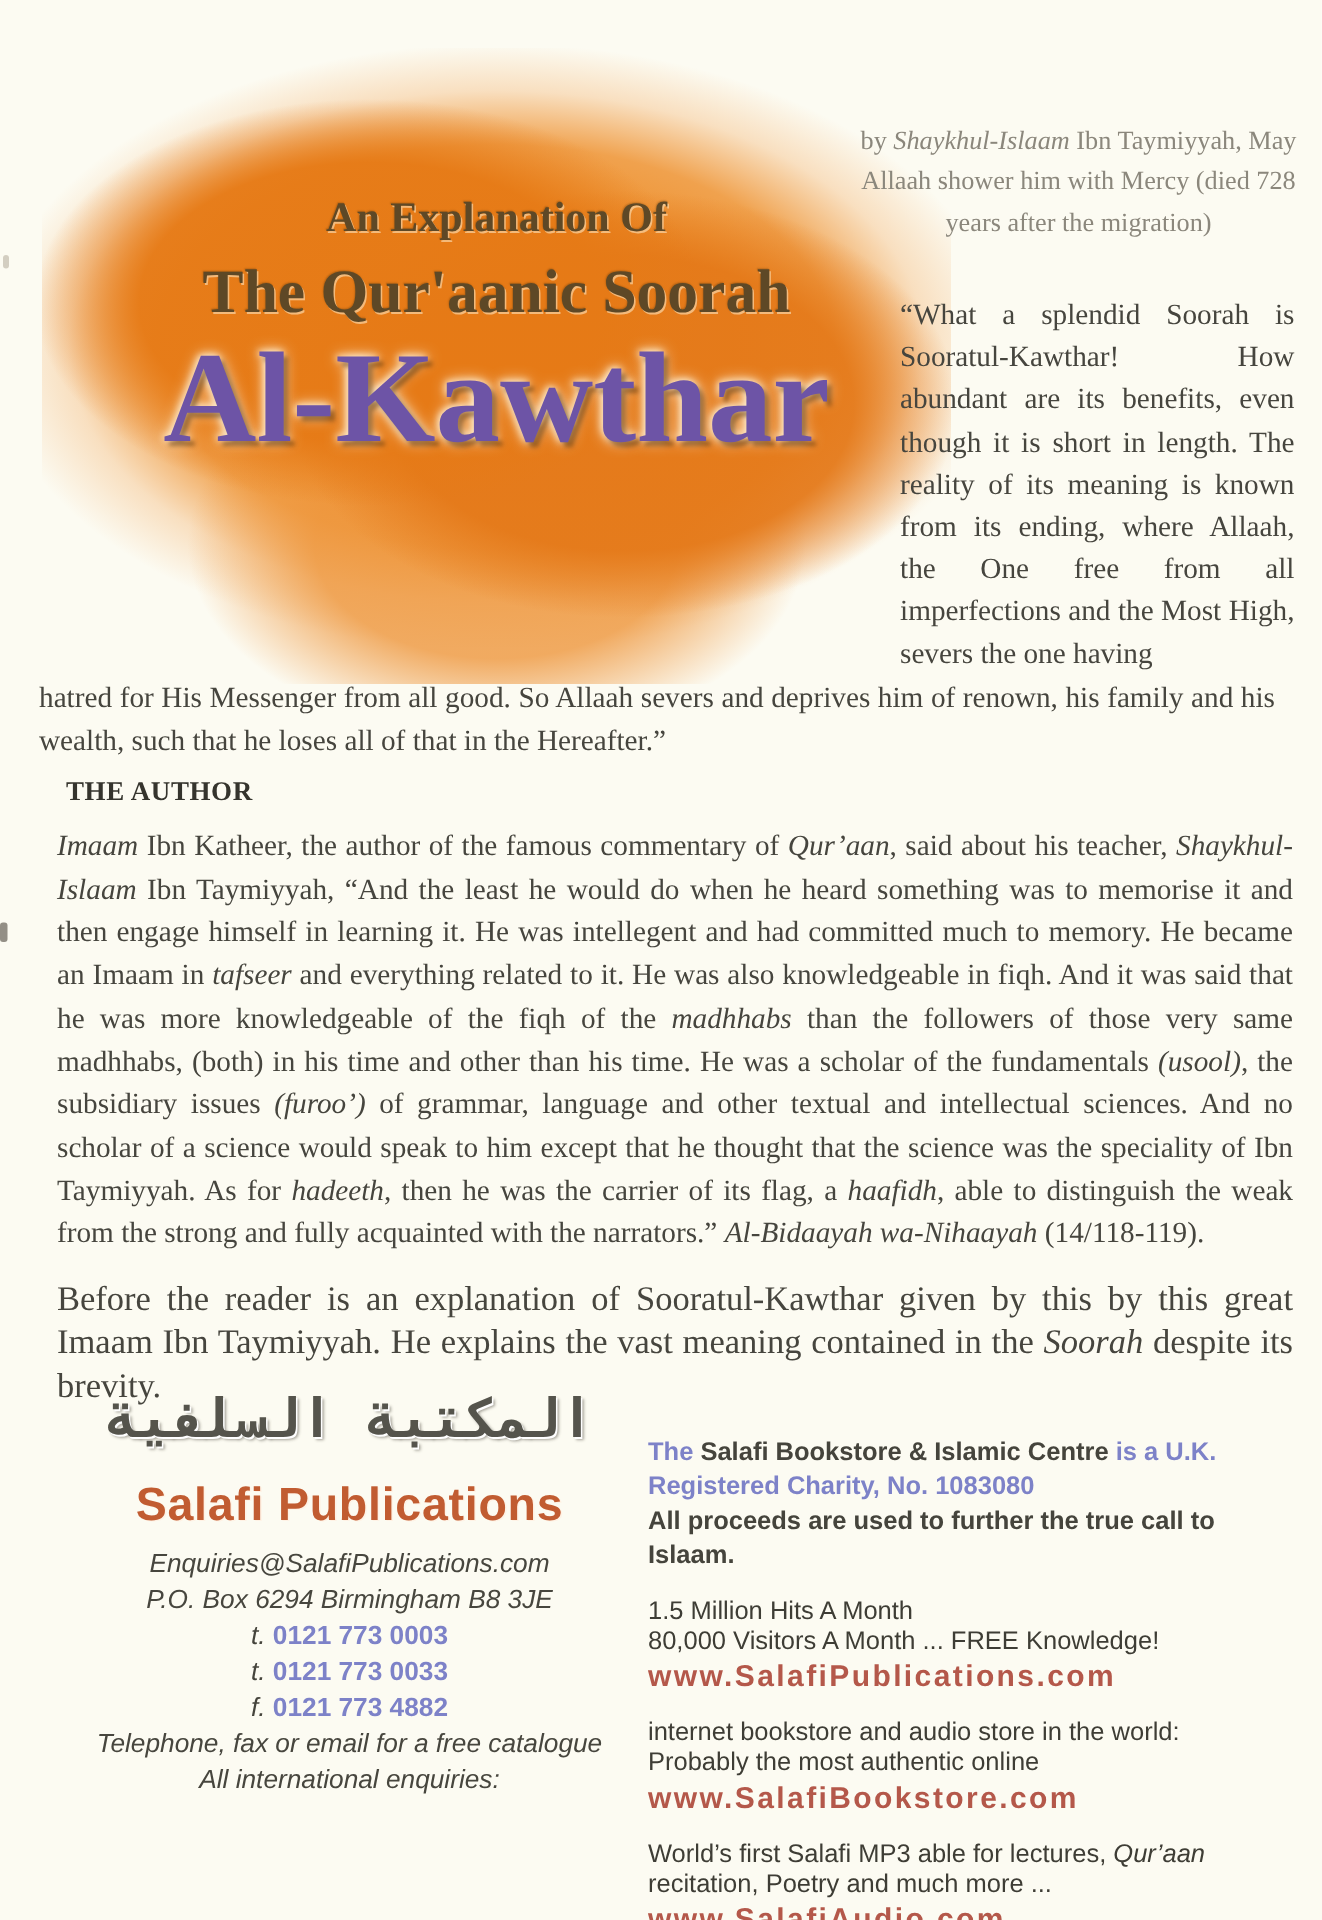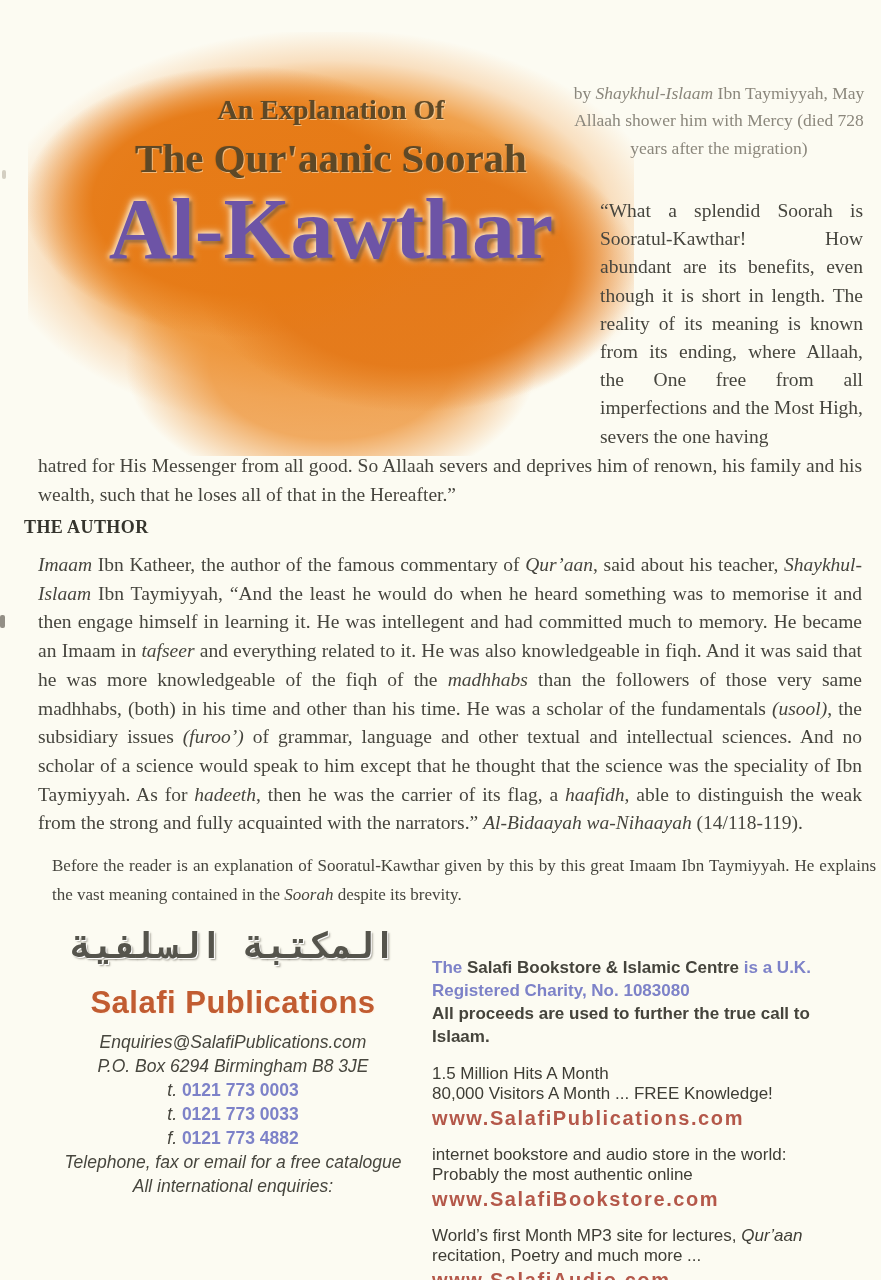--- a/index.html
+++ b/index.html
@@ -12,52 +12,52 @@
   .blob{
     position:absolute; left:28px; top:32px; width:606px; height:424px;
     background:
       radial-gradient(ellipse 46% 40% at 36% 40%, rgba(230,122,22,.95) 0 55%, rgba(230,122,22,0) 80%),
       radial-gradient(ellipse 46% 42% at 64% 56%, rgba(228,120,24,.9) 0 55%, rgba(228,120,24,0) 80%),
       radial-gradient(ellipse 40% 36% at 50% 78%, rgba(238,150,60,.8) 0 50%, rgba(238,150,60,0) 85%),
       radial-gradient(ellipse 62% 53% at 50% 47%, #ee9231 0 42%, rgba(238,146,49,.85) 60%, rgba(243,178,110,.38) 76%, rgba(250,236,216,0) 90%);
     display:flex; flex-direction:column; align-items:center; justify-content:flex-start;
     text-align:center;
   }
-  .t-small{margin-top:62px; font-size:28px; font-weight:bold; color:var(--title_brown);
+  .t-small{margin-top:98px; font-size:28px; font-weight:bold; color:var(--title_brown);
     text-shadow:1px 1px 0 rgba(255,238,205,.55), -0.5px -0.5px 1px rgba(80,50,10,.3);}
   .t-mid{margin-top:8px; font-size:41px; font-weight:bold; color:var(--title_brown);
     text-shadow:1px 1px 0 rgba(255,238,205,.55), -0.5px -0.5px 1px rgba(80,50,10,.3);}
   .t-big{margin-top:2px; font-size:86px; font-weight:bold; color:var(--accent_purple); line-height:1.05;
     text-shadow:3px 3px 3px rgba(84,44,2,.5), 0 0 10px rgba(255,244,219,.95), -1px -1px 5px rgba(255,244,219,.85);}
   .t-sub{margin-top:4px; font-size:35px; font-weight:bold; color:var(--title_brown);
     text-shadow:1px 1px 0 rgba(255,238,205,.55), -0.5px -0.5px 1px rgba(80,50,10,.3);}
 
   .byline{
     position:absolute; left:572px; top:80px; width:294px;
     text-align:center; font-size:17.5px; line-height:1.57; color:var(--byline_gray);
   }
   .quote-col{
     position:absolute; left:600px; top:197px; width:263px;
     text-align:justify; font-size:19.5px; line-height:28.2px; color:var(--text_dark);
   }
   .quote-cont{
-    position:absolute; left:38px; top:451px; width:824px;
+    position:absolute; left:26px; top:451px; width:824px;
     text-align:justify; font-size:19.5px; line-height:29px; color:var(--text_dark);
   }
   .author-heading{
-    position:absolute; left:24px; top:517px;
+    position:absolute; left:44px; top:517px;
     font-size:18px; font-weight:bold; letter-spacing:.4px; color:#35342d;
   }
   .para1{
     position:absolute; left:38px; top:551px; width:824px;
     text-align:justify; font-size:19.5px; line-height:28.7px; color:var(--text_dark);
   }
   .para2{
-    position:absolute; left:52px; top:851px; width:824px;
-    text-align:justify; font-size:17px; line-height:29px; color:var(--text_dark);
+    position:absolute; left:38px; top:851px; width:824px;
+    text-align:justify; font-size:23px; line-height:29px; color:var(--text_dark);
   }
   
   .footer-left{
     position:absolute; left:42px; top:928px; width:382px;
     text-align:center; font-family:"Liberation Sans", sans-serif;
   }
   .arabic{
     font-size:36px; font-weight:bold; color:#55544c; line-height:1.15;
     font-family:Liberation Mono, monospace;
     text-shadow:1px 1px 0 #ffffff, 2px 2px 2px rgba(60,55,45,.45);
@@ -132,18 +132,18 @@
       <div>80,000 Visitors A Month ... FREE Knowledge!</div>
     </div>
     <div class="fr-url">www.SalafiPublications.com</div>
 
     <div class="fr-desc">
       <div>internet bookstore and audio store in the world:</div>
       <div>Probably the most authentic online</div>
     </div>
     <div class="fr-url">www.SalafiBookstore.com</div>
 
-    <div class="fr-desc"><span>World’s first Month MP3 site for lectures, </span><i>Qur’aan</i><span> recitation, Poetry and much more ...</span></div>
+    <div class="fr-desc"><span>World’s first Salafi MP3 able for lectures, </span><i>Qur’aan</i><span> recitation, Poetry and much more ...</span></div>
     <div class="fr-url">www.SalafiAudio.com</div>
 
   </div>
 
 </div>
 
 </body></html>

